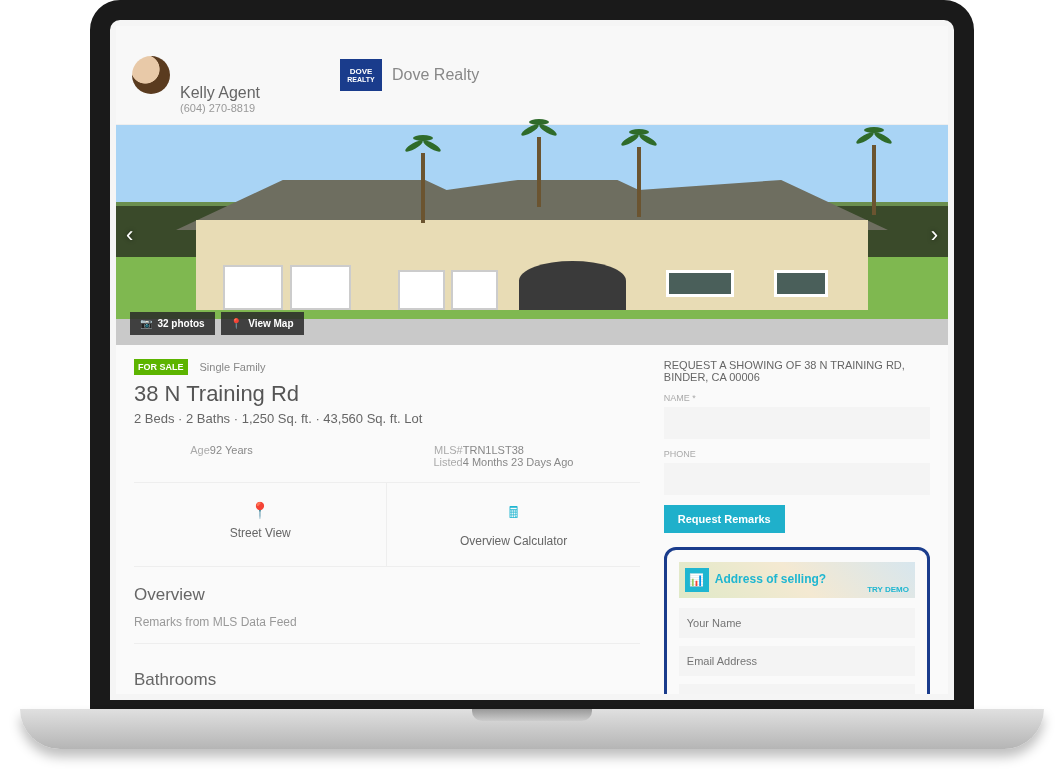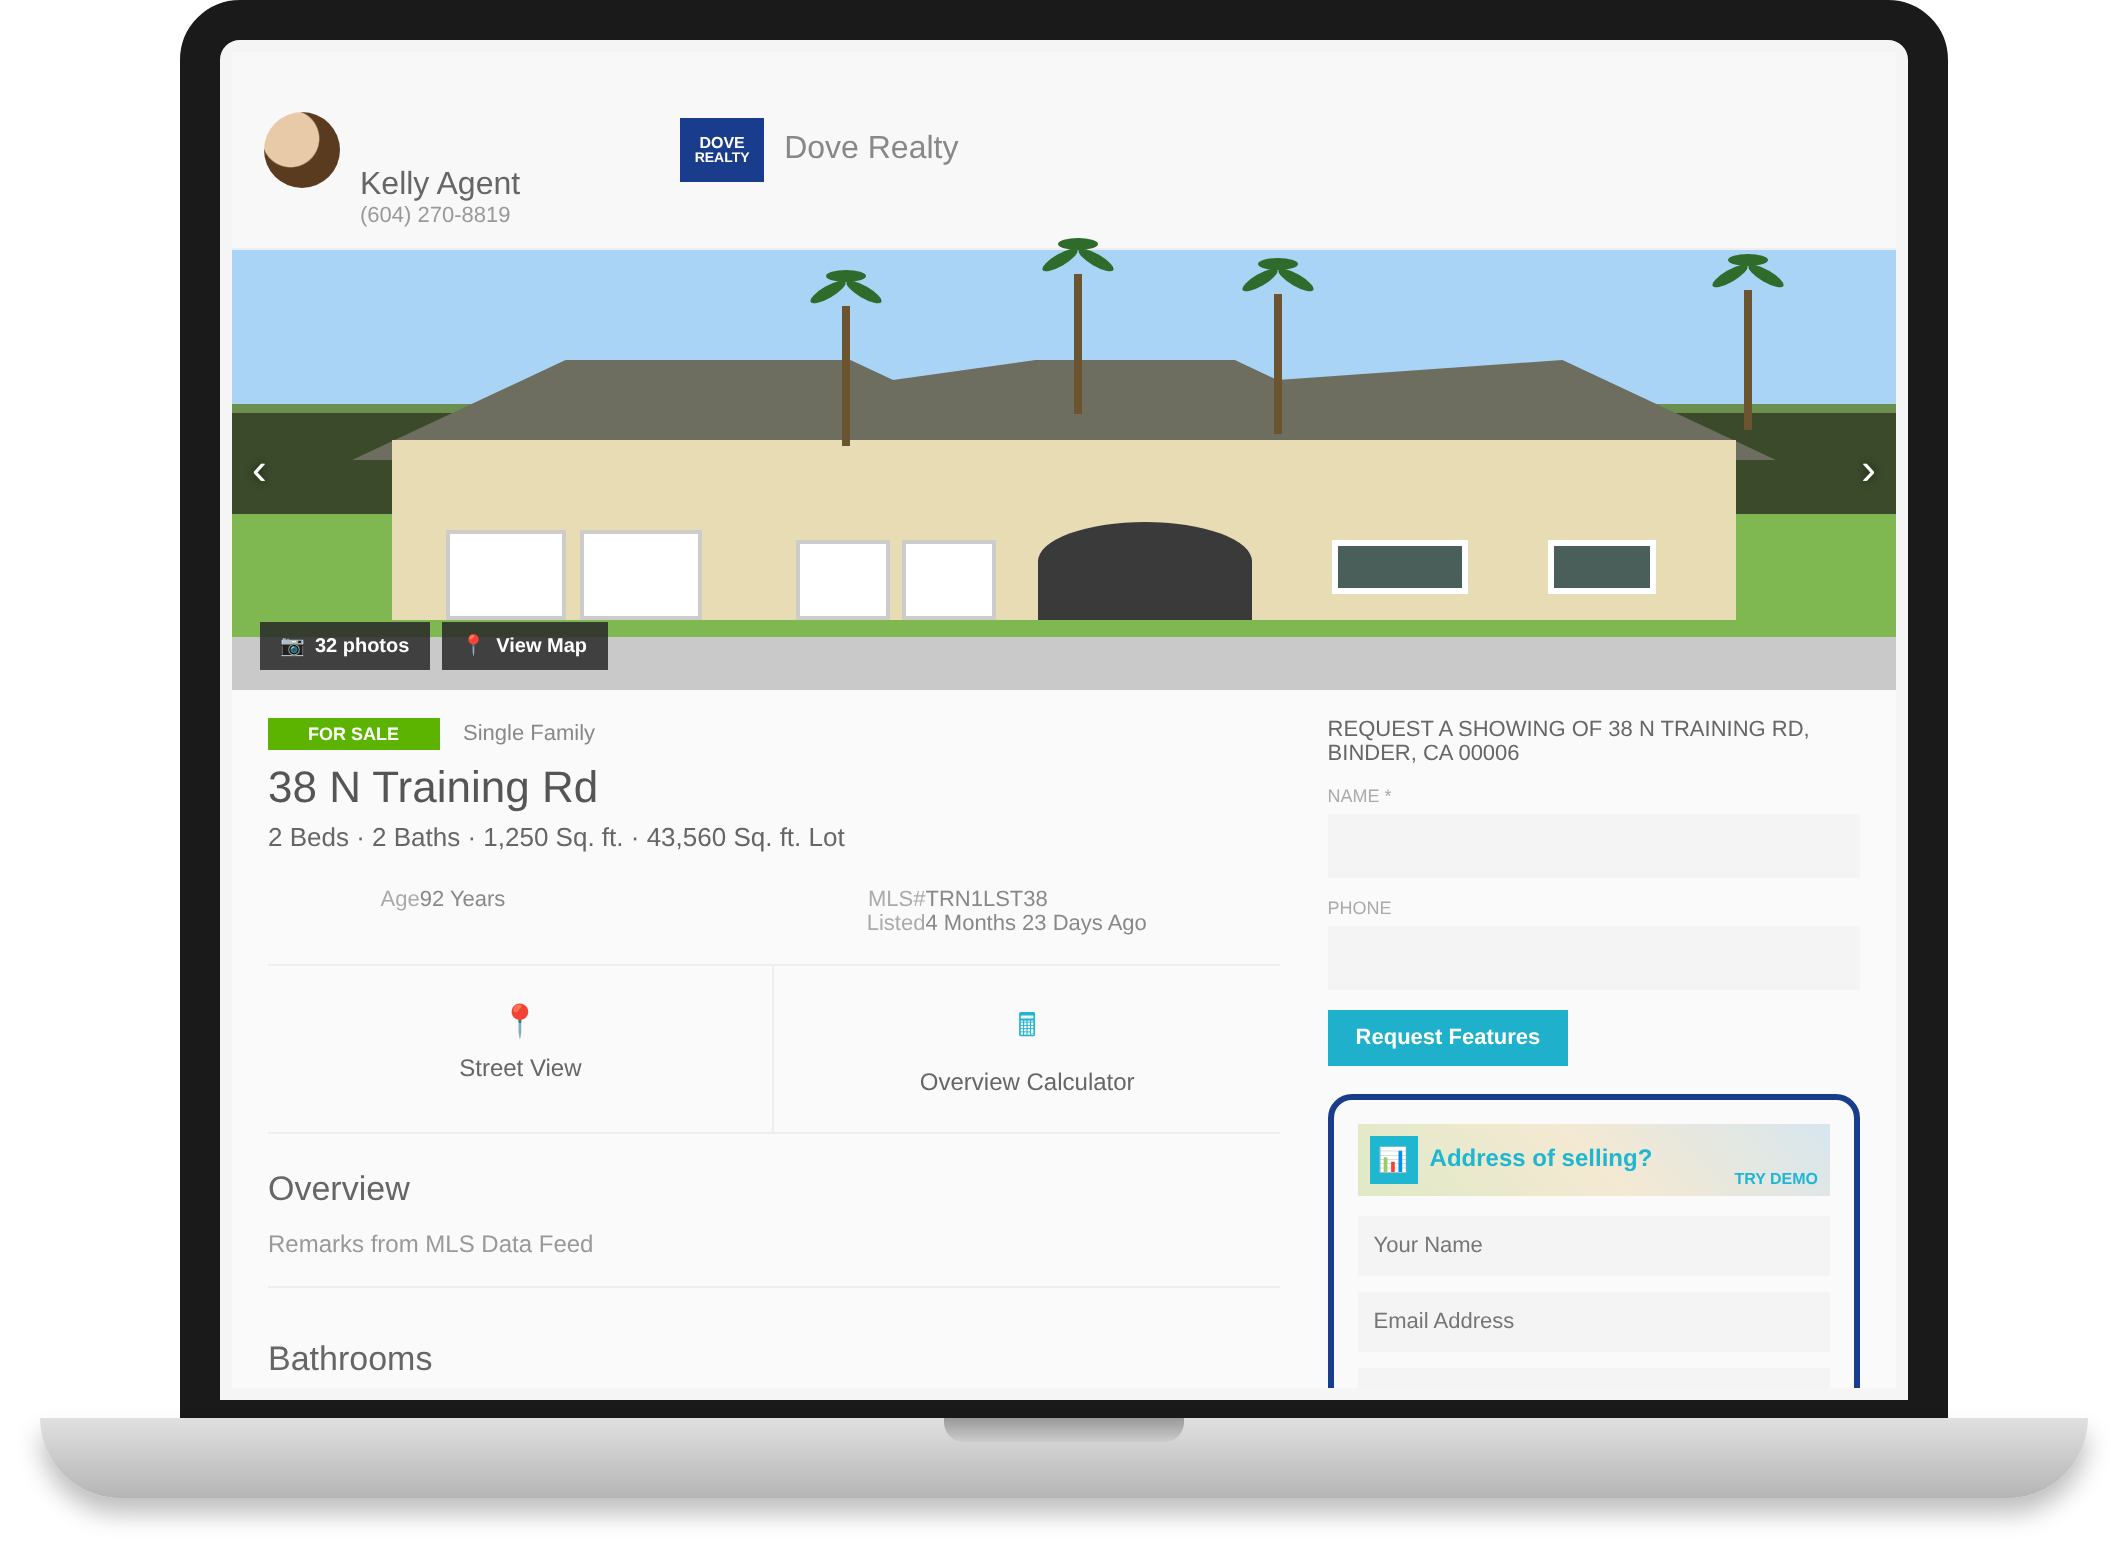--- a/index.html
+++ b/index.html
@@ -44,21 +44,21 @@
   .hn-left{left:10px;} .hn-right{right:10px;}
   .hero-btns{position:absolute;left:14px;bottom:10px;display:flex;gap:6px;}
   .hb{background:rgba(40,40,40,.85);color:#fff;font-size:10px;font-weight:bold;padding:6px 10px;display:flex;align-items:center;gap:5px;cursor:pointer;}
   .icon{display:inline-block;}
 
   .content{display:flex;padding:14px 18px;gap:24px;}
   .left{flex:1.9;}
   .right{flex:1;min-width:220px;}
 
   .tagrow{display:flex;align-items:center;gap:12px;margin-bottom:6px;}
-  .forsale{background:#5cb400;color:#fff;font-size:9px;font-weight:bold;padding:3px 20px;}
+  .forsale{background:#5cb400;color:#fff;font-size:9px;font-weight:bold;padding:3px 4px;}
   .proptype{font-size:11px;color:#888;}
   .address{font-size:22px;color:#555;font-weight:300;margin-bottom:4px;}
   .locrow{font-size:12px;color:#777;margin-bottom:16px;}
   .getdir{color:#1fb6d1;cursor:pointer;}
   .pin{color:#1fb6d1;}
   .stats{font-size:13px;color:#666;margin-bottom:14px;}
   .kv{display:flex;flex-wrap:wrap;font-size:11px;color:#888;padding:4px 0 14px;border-bottom:1px solid #eee;margin-bottom:0;}
   .kv div{width:25%;}
   .kv .k{color:#aaa;width:15%;text-align:right;} .kv .v{width:35%;}
 
@@ -209,21 +209,21 @@
             </div>
           </div>
         </div>
 
         <div class="right">
           <div class="req-h">REQUEST A SHOWING OF 38 N TRAINING RD, BINDER, CA 00006</div>
           <label class="flabel">NAME *</label>
           <input class="finput" style="">
           <label class="flabel">PHONE</label>
           <input class="finput" style="">
-          <button class="btn-primary">Request Features</button>
+          <button class="btn-primary">Request Remarks</button>
 
           <div class="promo">
             <div class="promo-banner">
               <div class="pb-icon">📊</div>
               <div class="pb-text">Address of selling?</div>
               <div class="pb-demo">TRY DEMO</div>
             </div>
             <input class="finput" placeholder="Your Name" style="">
             <input class="finput" placeholder="Email Address" style="">
             <input class="finput" placeholder="Street Address" style="">

